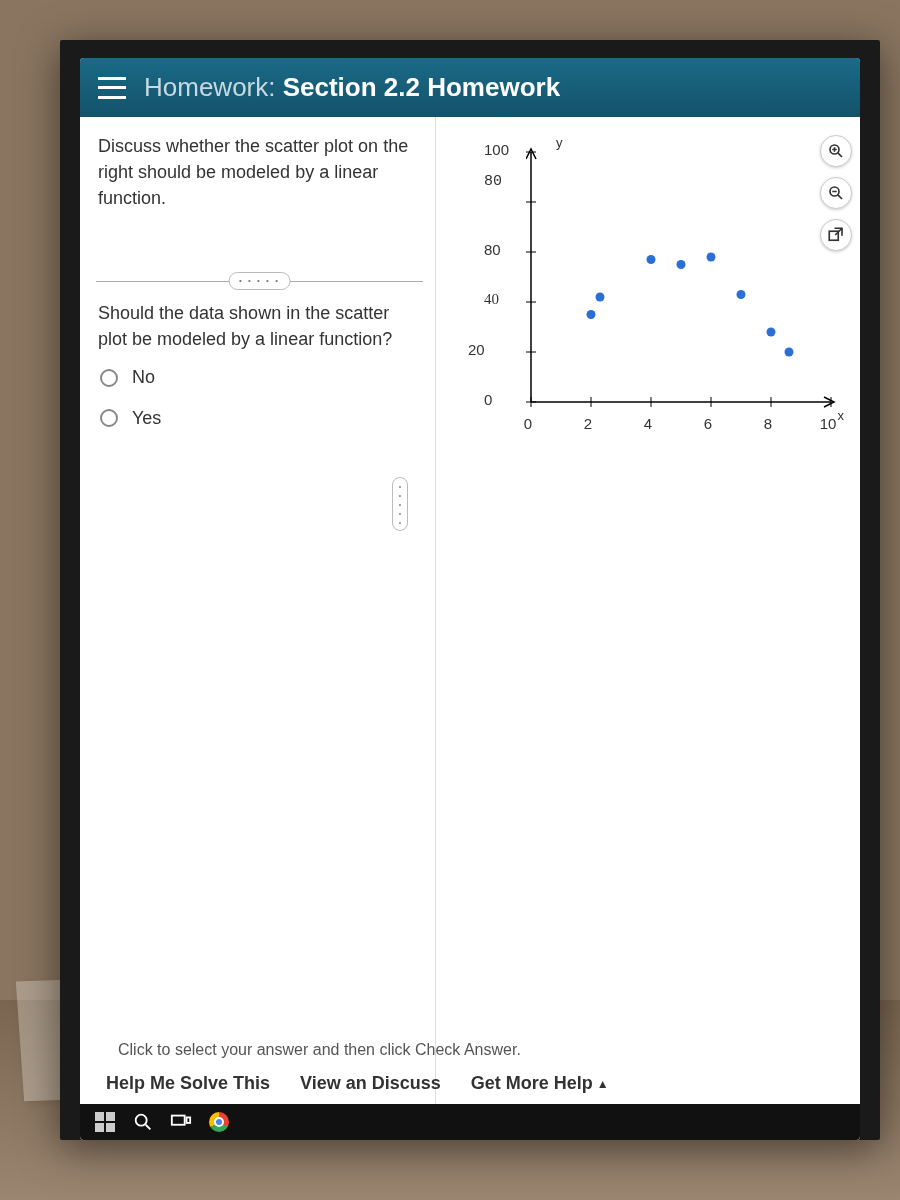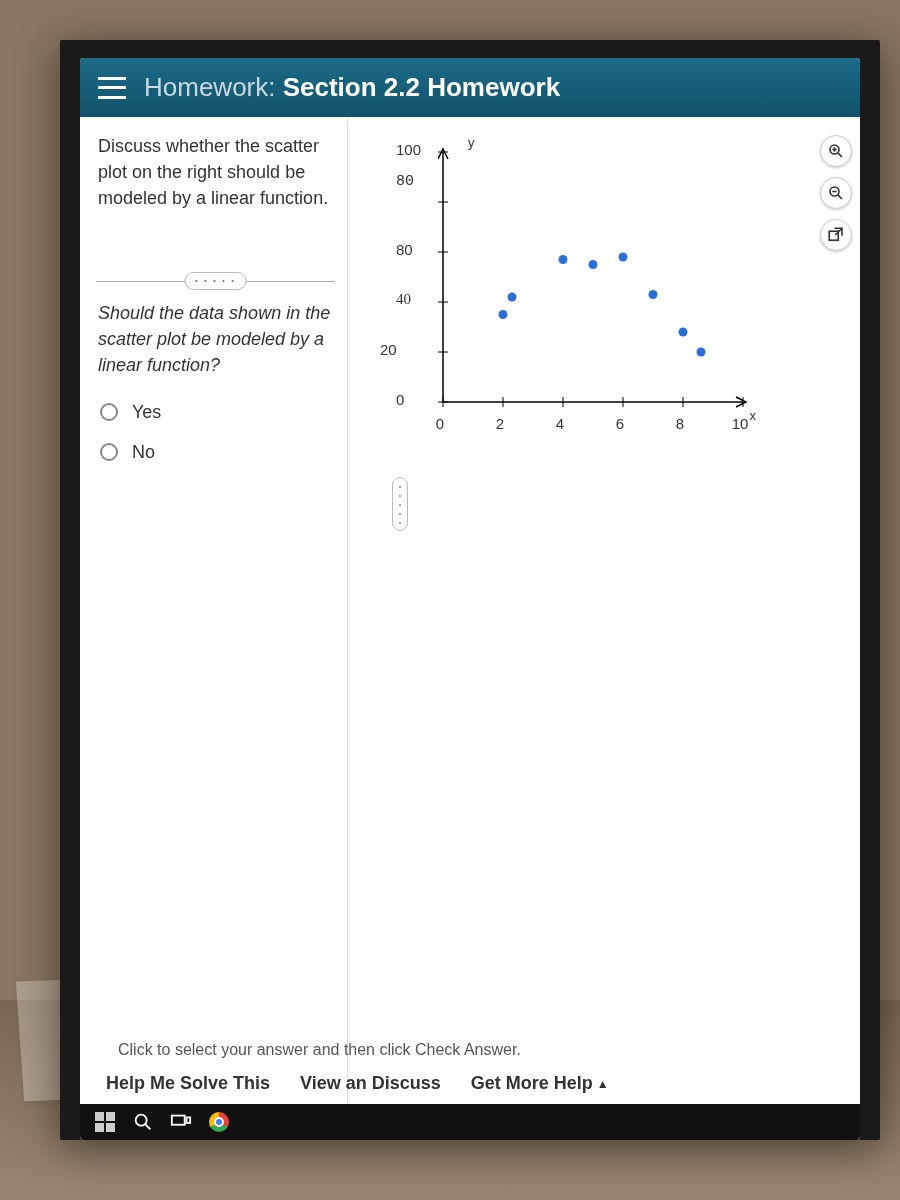--- a/index.html
+++ b/index.html
@@ -69,21 +69,21 @@
       font-weight: 400;
     }
     .header-title .light { color: #c8d9e0; }
     .content-area {
       flex: 1;
       display: flex;
       position: relative;
       background: #fff;
     }
     .left-panel {
-      width: 268px;
+      width: 356px;
       padding: 16px 14px 14px 18px;
       border-right: 1px solid #ddd;
       color: #333;
       font-size: 18px;
       line-height: 1.45;
       position: relative;
     }
     .prompt-text {
       margin-bottom: 70px;
     }
@@ -102,22 +102,21 @@
       transform: translateX(-50%);
       background: #fff;
       border: 1px solid #bbb;
       border-radius: 10px;
       font-size: 8px;
       letter-spacing: 2px;
       padding: 2px 10px;
       color: #777;
     }
     .question-text {
-      margin-bottom: 16px;
-      font-style: italic;
+      margin-bottom: 8px;
     }
     .radio-row {
       display: flex;
       align-items: center;
       gap: 14px;
       padding: 4px 2px;
       margin-bottom: 6px;
       cursor: pointer;
     }
     .radio-circle {
@@ -292,25 +291,25 @@
 
     <div class="content-area">
 
       <div class="left-panel">
         <div class="prompt-text">Discuss whether the scatter plot on the right should be modeled by a linear function.</div>
         <hr class="divider-ellipsis">
         <div class="question-text">Should the data shown in the scatter plot be modeled by a linear function?</div>
 
         <div class="radio-row">
           <span class="radio-circle"></span>
-          <span>Yes</span>
+          <span>No</span>
         </div>
         <div class="radio-row">
           <span class="radio-circle"></span>
-          <span>No</span>
+          <span>Yes</span>
         </div>
       </div>
 
       <div class="vertical-ellipsis" style="left:320px;">
         <span>•</span>
           <span>•</span>
           <span>•</span>
           <span>•</span>
           <span>•</span>
       </div>

